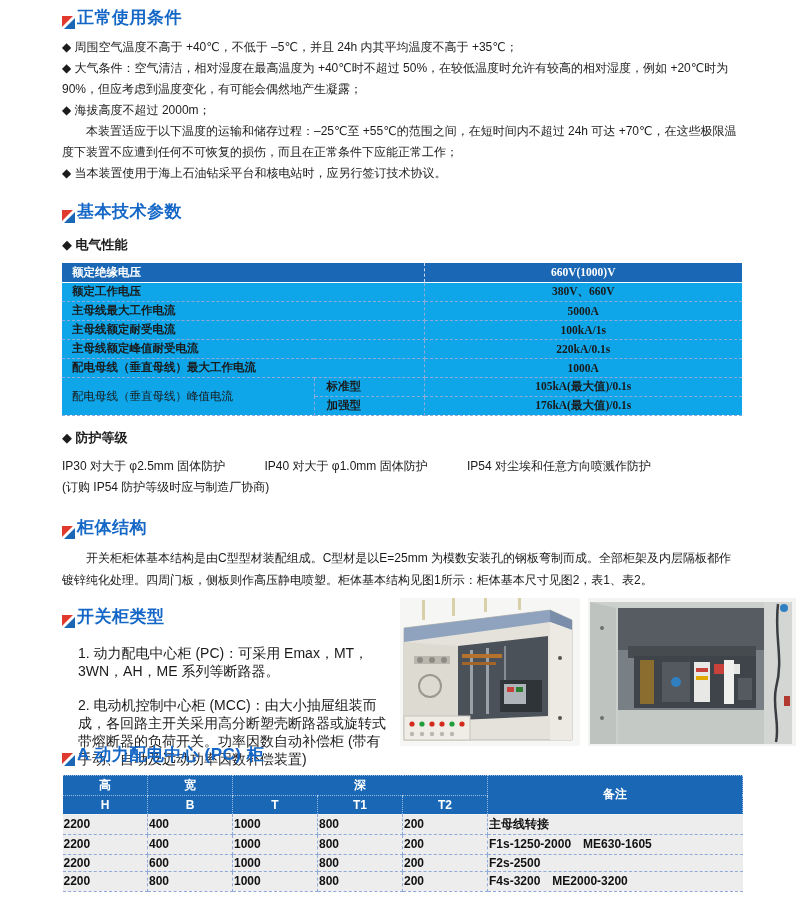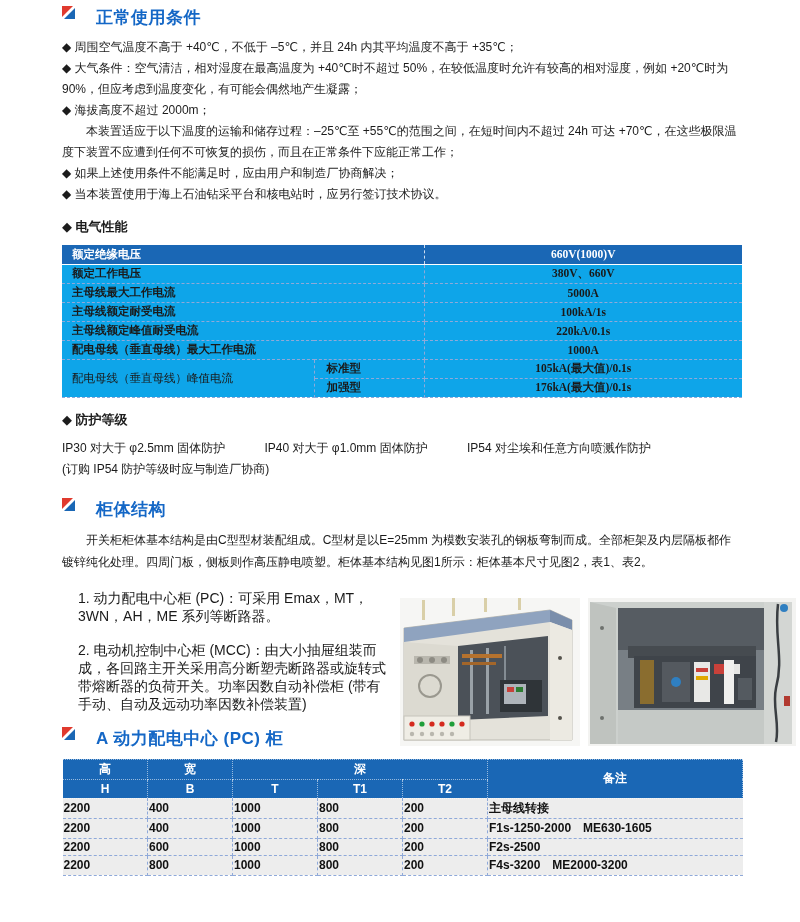--- a/index.html
+++ b/index.html
@@ -5,21 +5,21 @@
   * { box-sizing: border-box; }
   html,body { margin:0; padding:0; }
   body {
     width:800px; height:922px; background:#ffffff;
     font-family:"Liberation Sans","DejaVu Sans",sans-serif;
     color:#1a1a1a;
   }
   .page { position:relative; width:800px; height:922px; overflow:hidden; padding:6px 58px 0 62px; }
 
   
-  .sec { display:flex; align-items:flex-start; gap:21px; margin:0; }
+  .sec { display:flex; align-items:flex-end; gap:2px; margin:0; }
   .sec .sec-txt { font-size:17px; font-weight:bold; color:#1467c6; letter-spacing:.5px; }
   .marker { width:13px; height:13px; flex:0 0 13px; }
 
   
   .cond { margin-top:8px; }
   .cond p { margin:0; font-size:12px; line-height:21px; color:#1c1c1c; }
   .cond p.indent { text-indent:24px; }
 
   
   .subhead { font-size:13px; font-weight:bold; color:#1c1c1c; margin:13px 0 9px 0; }
@@ -66,24 +66,30 @@
       <polygon points="0,0 11,0 0,11" fill="#e03a2e"></polygon>
       <polygon points="13,2 13,13 2,13" fill="#1a67b5"></polygon>
     </svg>
     <span class="sec-txt">正常使用条件</span>
   </div>
   <div class="cond">
     <p>◆ 周围空气温度不高于 +40℃，不低于 –5℃，并且 24h 内其平均温度不高于 +35℃；</p>
     <p>◆ 大气条件：空气清洁，相对湿度在最高温度为 +40℃时不超过 50%，在较低温度时允许有较高的相对湿度，例如 +20℃时为 90%，但应考虑到温度变化，有可能会偶然地产生凝露；</p>
     <p>◆ 海拔高度不超过 2000m；</p>
     <p class="indent">本装置适应于以下温度的运输和储存过程：–25℃至 +55℃的范围之间，在短时间内不超过 24h 可达 +70℃，在这些极限温度下装置不应遭到任何不可恢复的损伤，而且在正常条件下应能正常工作；</p>
-    <p>◆ 如果上述使用条件不能满足时，应由用户和制造厂协商解决；</p>
     <p>◆ 当本装置使用于海上石油钻采平台和核电站时，应另行签订技术协议。</p>
   </div>
 
+  <div class="sec" style="margin-top:16px;">
+    <svg class="marker" viewBox="0 0 13 13">
+      <polygon points="0,0 11,0 0,11" fill="#e03a2e"></polygon>
+      <polygon points="13,2 13,13 2,13" fill="#1a67b5"></polygon>
+    </svg>
+    <span class="sec-txt">基本技术参数</span>
+  </div>
   <div class="subhead">◆ 电气性能</div>
 
   <table class="elec">
     <colgroup>
         <col style="width:252px">
         <col style="width:110px">
         <col style="width:318px">
       </colgroup>
     <tbody>
         <tr class="hdr">
@@ -135,20 +141,27 @@
   <div class="sec" style="margin-top:18px;">
     <svg class="marker" viewBox="0 0 13 13">
       <polygon points="0,0 11,0 0,11" fill="#e03a2e"></polygon>
       <polygon points="13,2 13,13 2,13" fill="#1a67b5"></polygon>
     </svg>
     <span class="sec-txt">柜体结构</span>
   </div>
   <p class="para">开关柜柜体基本结构是由C型型材装配组成。C型材是以E=25mm 为模数安装孔的钢板弯制而成。全部柜架及内层隔板都作镀锌纯化处理。四周门板，侧板则作高压静电喷塑。柜体基本结构见图1所示：柜体基本尺寸见图2，表1、表2。</p>
 
   <div class="types">
+    <div class="sec">
+      <svg class="marker" viewBox="0 0 13 13">
+        <polygon points="0,0 11,0 0,11" fill="#e03a2e"></polygon>
+        <polygon points="13,2 13,13 2,13" fill="#1a67b5"></polygon>
+      </svg>
+      <span class="sec-txt">开关柜类型</span>
+    </div>
     <p>1. 动力配电中心柜 (PC)：可采用 Emax，MT，3WN，AH，ME 系列等断路器。</p>
     <p>2. 电动机控制中心柜 (MCC)：由大小抽屉组装而成，各回路主开关采用高分断塑壳断路器或旋转式带熔断器的负荷开关。功率因数自动补偿柜 (带有手动、自动及远动功率因数补偿装置)</p>
   </div>
 
   <div class="figures">
     <svg width="180" height="148" viewBox="0 0 180 148">
       <rect x="0" y="0" width="180" height="148" fill="#f6f6f4"></rect>
 
       <rect x="22" y="2" width="3" height="20" fill="#d9cfa8"></rect>
       <rect x="52" y="0" width="3" height="18" fill="#d9cfa8"></rect>

